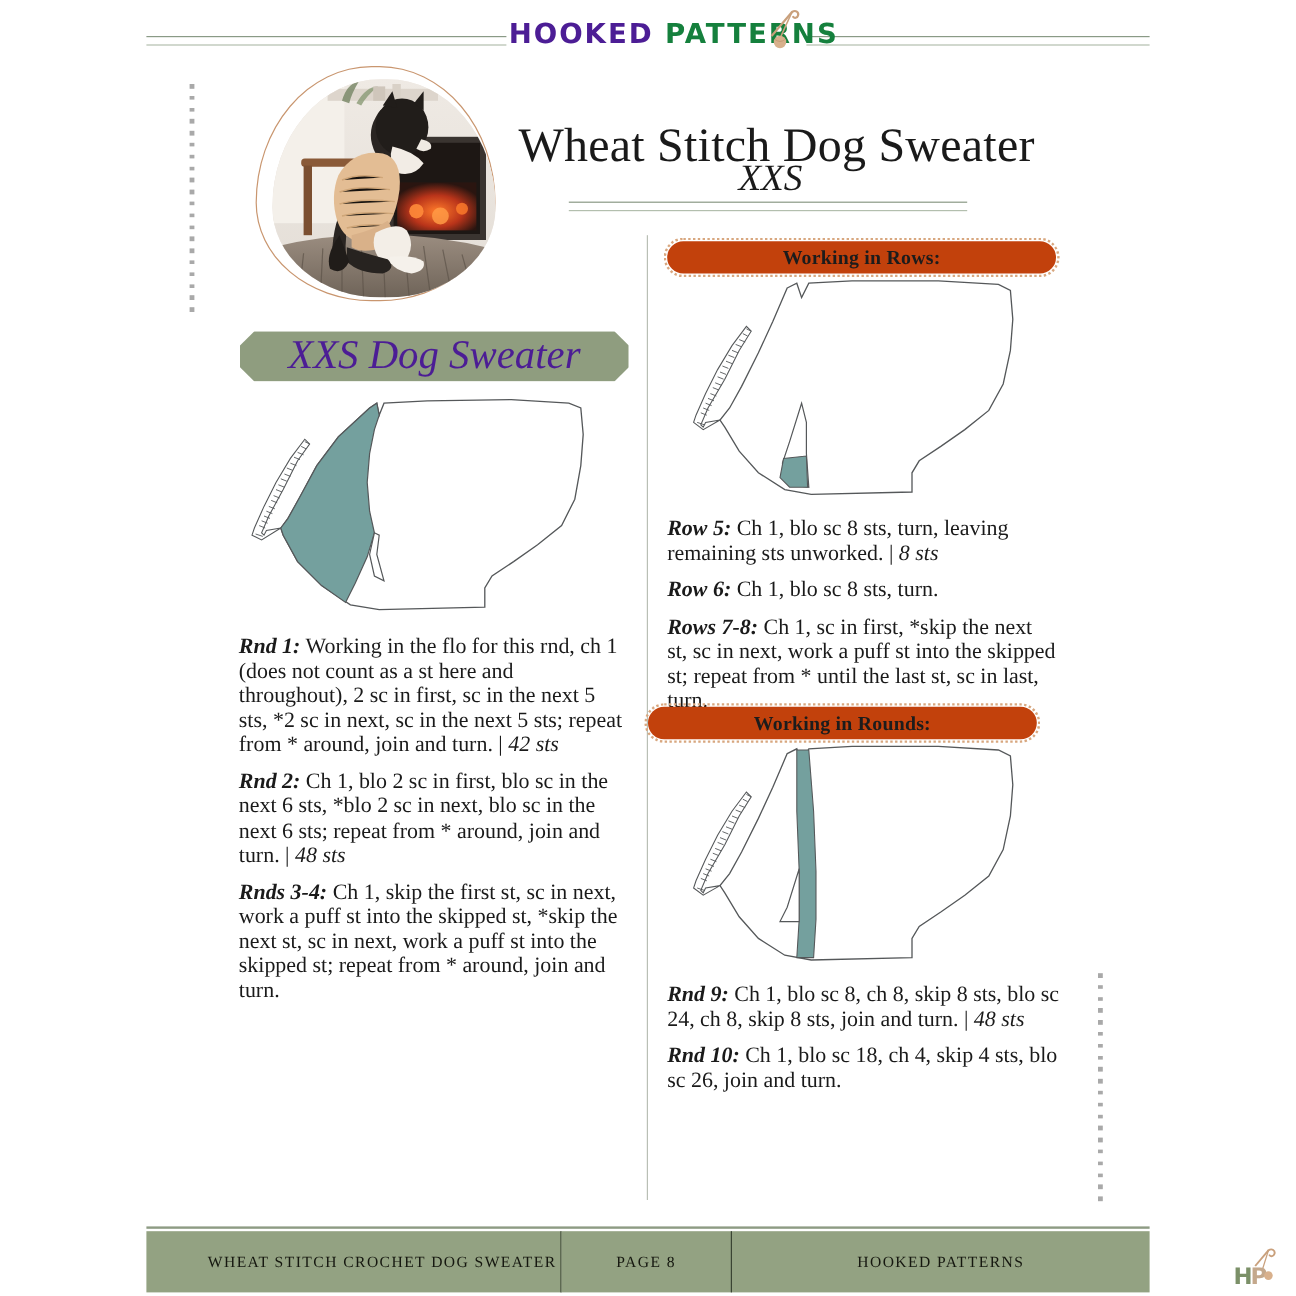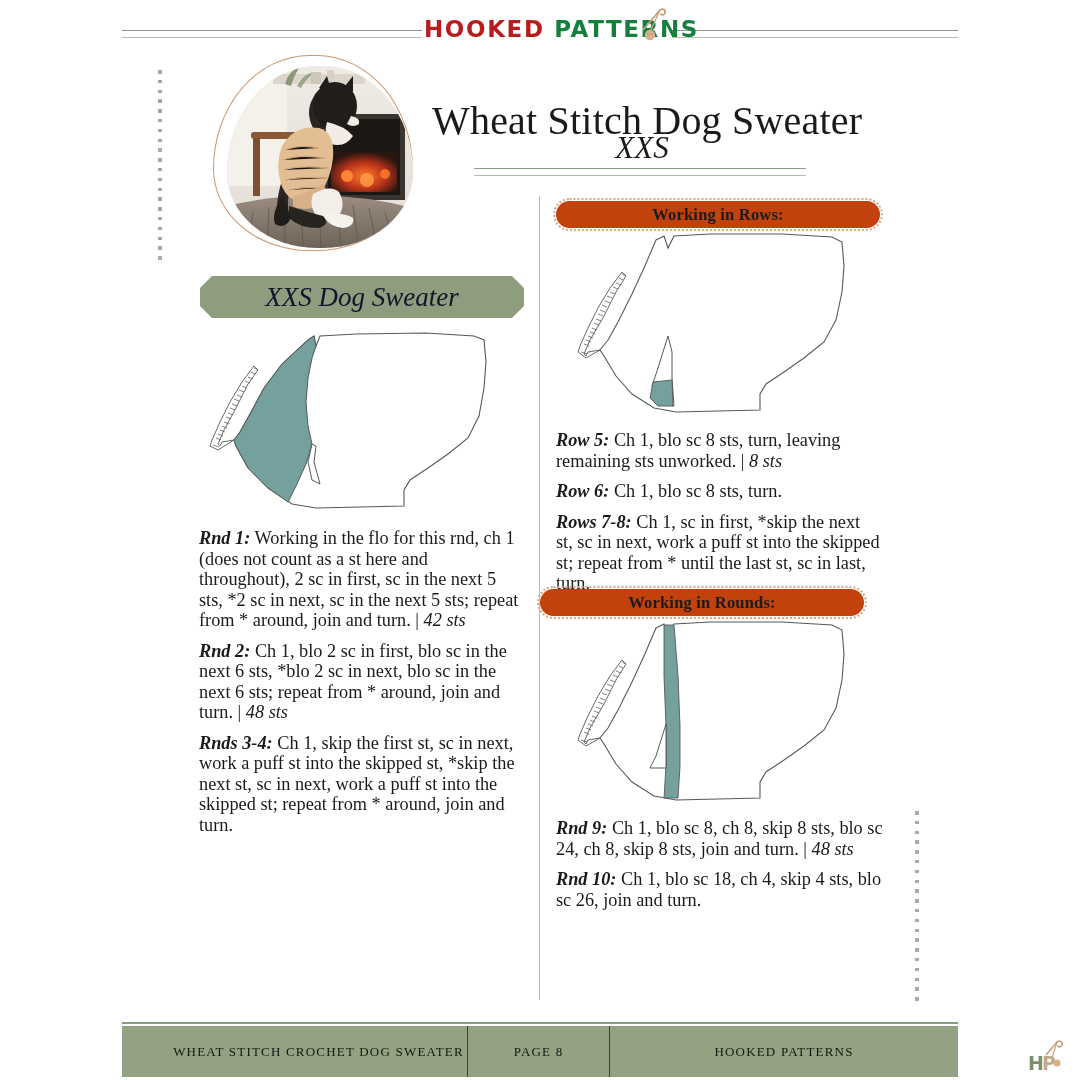--- a/index.html
+++ b/index.html
@@ -38,21 +38,21 @@
   }
   .logo-text {
     position: absolute;
     left: 0; top: 4px;
     font-family: "DejaVu Sans", sans-serif;
     font-weight: bold;
     font-size: 23px;
     letter-spacing: 1.6px;
     white-space: nowrap;
   }
-  .logo-hooked   { color: #b91c1c; }
+  .logo-hooked   { color: #4c1d95; }
   .logo-patterns { color: #15803d; }
   .logo-hook {
     position: absolute;
     left: 206px; top: -6px;
     width: 42px; height: 40px;
   }
 
   
   .photo-frame-outline {
     position: absolute;
@@ -132,22 +132,22 @@
     left: 200px; top: 276px;
     width: 324px; height: 42px;
     background: #8f9d7f;
     clip-path: polygon(0 12px, 12px 0, calc(100% - 12px) 0, 100% 12px,
                        100% calc(100% - 12px), calc(100% - 12px) 100%,
                        12px 100%, 0 calc(100% - 12px));
     display: flex; align-items: center; justify-content: center;
   }
   .banner-green span {
     font-style: italic;
-    font-size: 27px;
-    color: #0f172a;
+    font-size: 34px;
+    color: #4c1d95;
   }
 
   .banner-tan {
     position: absolute;
     width: 324px; height: 27px;
     background: #c2410c;
     border-radius: 14px;
     display: flex; align-items: center; justify-content: center;
     box-sizing: border-box;
     outline: 2px dotted #d8a77f;

